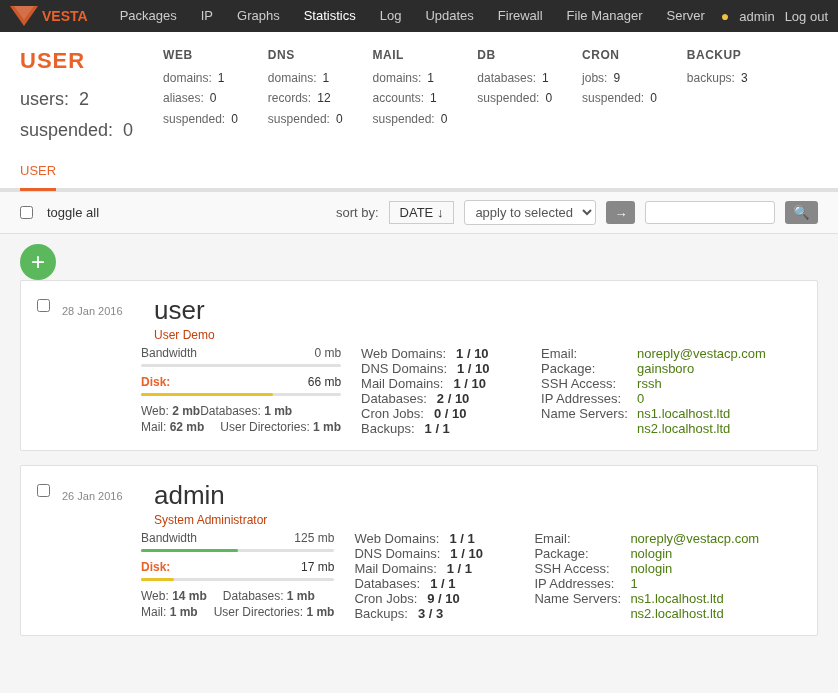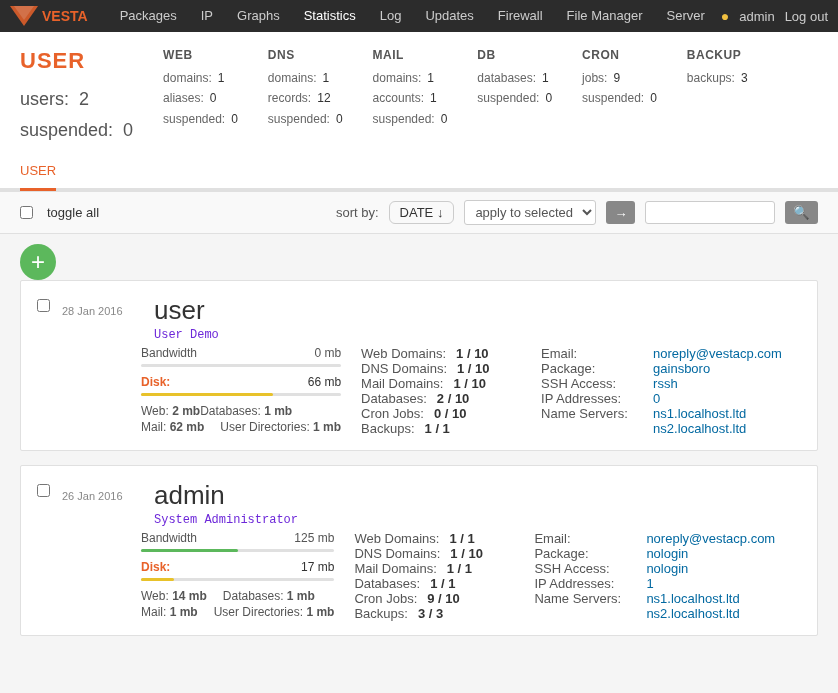--- a/index.html
+++ b/index.html
@@ -108,21 +108,21 @@
       padding: 8px 20px;
       display: flex;
       align-items: center;
       gap: 10px;
     }
     .toolbar .spacer { flex: 1; }
     .toggle-all-cb { margin-right: 4px; }
     .sort-label { color: #555; font-size: 13px; }
     .sort-btn {
       background: none; border: 1px solid #ccc; padding: 3px 10px;
-      border-radius: 6px; cursor: pointer; font-size: 13px; color: #333;
+      border-radius: 0; cursor: pointer; font-size: 13px; color: #333;
     }
     .apply-select {
       border: 1px solid #ccc; padding: 3px 6px; border-radius: 3px;
       font-size: 13px; background: #fff; color: #555;
     }
     .go-btn {
       background: #888; border: none; color: #fff;
       padding: 4px 8px; border-radius: 3px; cursor: pointer; font-size: 13px;
     }
     .search-input {
@@ -154,21 +154,21 @@
     .user-card {
       background: #fff;
       border: 1px solid #e0e0e0;
       border-radius: 2px;
       margin-bottom: 14px;
       padding: 14px 16px;
       position: relative;
     }
     .card-checkbox { margin-top: 4px; }
     .card-title { font-size: 26px; color: #333; font-weight: normal; }
-    .card-subtitle { font-size: 12px; color: #6d28d9; margin-top: 2px; font-family: Liberation Mono, monospace; }
+    .card-subtitle { font-size: 12px; color: #c2410c; margin-top: 2px; }
 
     .bw-row {
       display: flex;
       justify-content: space-between;
       font-size: 12px;
       color: #555;
       margin-bottom: 4px;
     }
     .bw-bar {
       height: 3px;
@@ -203,21 +203,21 @@
       display: flex;
       justify-content: flex-start;
     }
     .domain-stat-row .label { color: #555; }
     .domain-stat-row .val { font-weight: bold; color: #333; padding-left: 10px; }
     .email-stat-row {
       display: flex;
       gap: 6px;
     }
     .email-stat-row .label { min-width: 90px; color: #555; }
-    .email-stat-row .val { color: #0369a1; margin-left: 16px; }
+    .email-stat-row .val { color: #4d7c0f; }
   </style>
 </head>
 <body>
 
 <div class="navbar">
   <div class="logo">
     <svg class="logo-icon" viewBox="0 0 28 20" fill="none">
       <polygon points="0,0 14,20 28,0" fill="#e8622a" opacity="0.85"></polygon>
       <polygon points="4,0 14,14 24,0" fill="#fff" opacity="0.15"></polygon>
     </svg>

